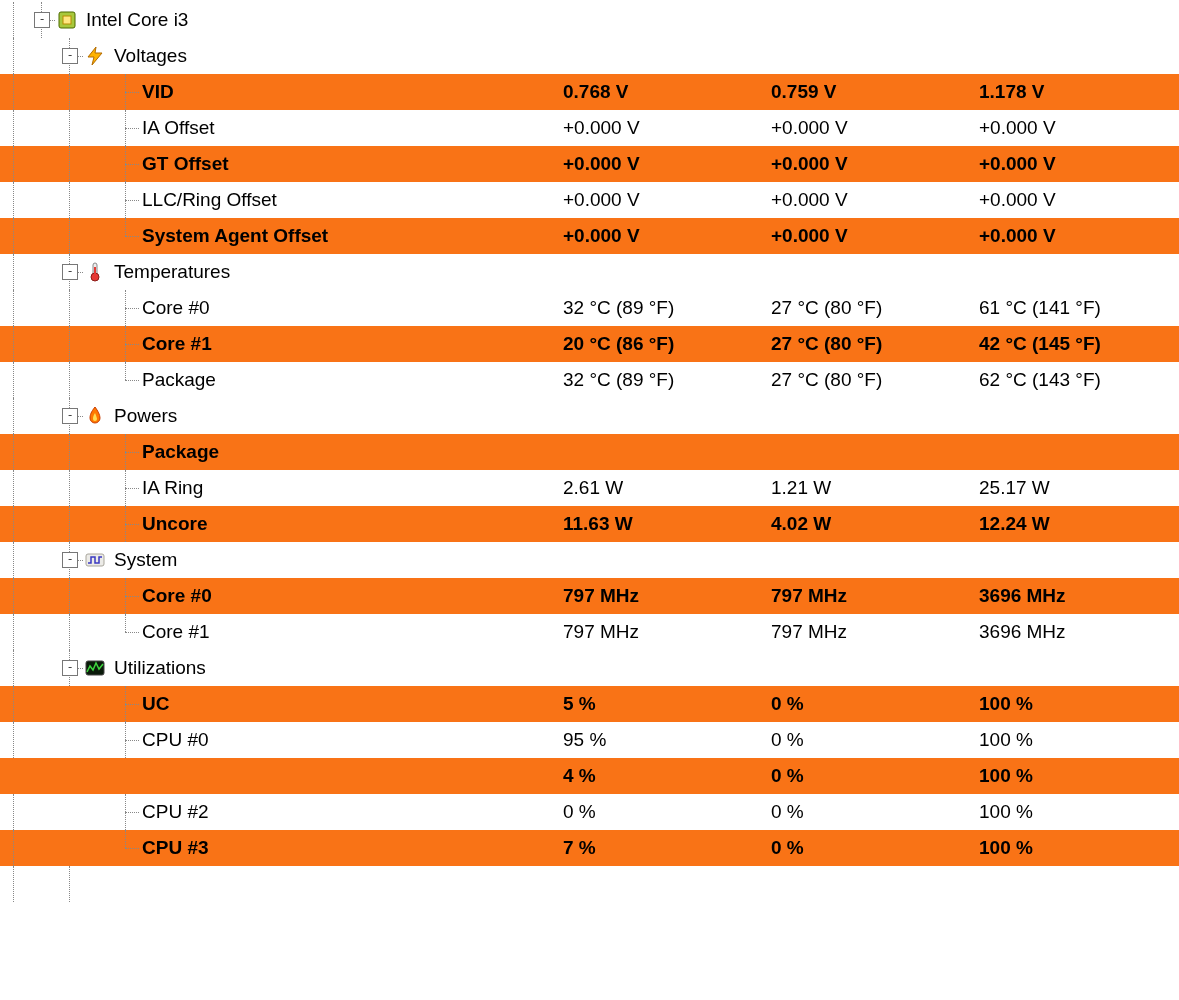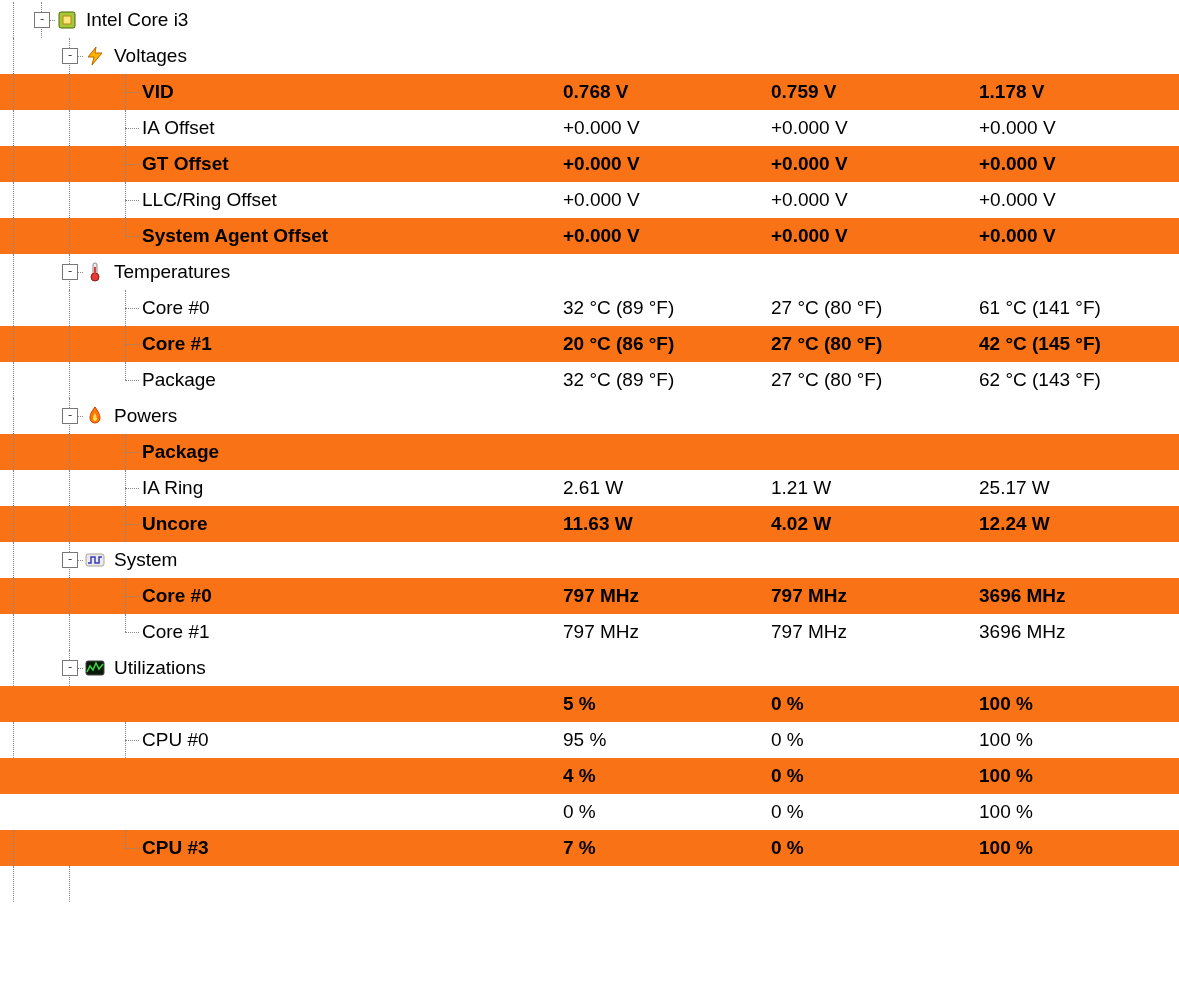--- a/index.html
+++ b/index.html
@@ -417,20 +417,30 @@
       <span class="icon">
           <svg viewBox="0 0 22 22">
             <rect x="2" y="4" width="18" height="14" rx="2" fill="#0a1a0a" stroke="#444"></rect>
             <polyline points="3,15 6,9 9,13 12,6 15,12 19,7" fill="none" stroke="#3fd63f" stroke-width="1.5"></polyline>
           </svg>
         </span>
       <span class="lbl">Utilizations</span>
     </div>
   </div>
     <div class="row alt">
+      <div class="namecol">
+        <div class="treecol">
+          <span class="seg v"></span>
+          <span class="seg "></span>
+          <span class="seg "></span>
+          <span class="seg "></span>
+          <span class="seg tee"></span>
+        </div>
+        <span class="lbl">UC</span>
+      </div>
       <div class="values">
         <span class="vcol">5 %</span>
         <span class="vcol">0 %</span>
         <span class="vcol">100 %</span>
       </div>
     </div>
     <div class="row">
       <div class="namecol">
         <div class="treecol">
           <span class="seg v"></span>
@@ -448,20 +458,30 @@
       </div>
     </div>
     <div class="row alt">
       <div class="values">
         <span class="vcol">4 %</span>
         <span class="vcol">0 %</span>
         <span class="vcol">100 %</span>
       </div>
     </div>
     <div class="row">
+      <div class="namecol">
+        <div class="treecol">
+          <span class="seg v"></span>
+          <span class="seg "></span>
+          <span class="seg "></span>
+          <span class="seg "></span>
+          <span class="seg tee"></span>
+        </div>
+        <span class="lbl">CPU #2</span>
+      </div>
       <div class="values">
         <span class="vcol">0 %</span>
         <span class="vcol">0 %</span>
         <span class="vcol">100 %</span>
       </div>
     </div>
     <div class="row alt">
       <div class="namecol">
         <div class="treecol">
           <span class="seg v"></span>

